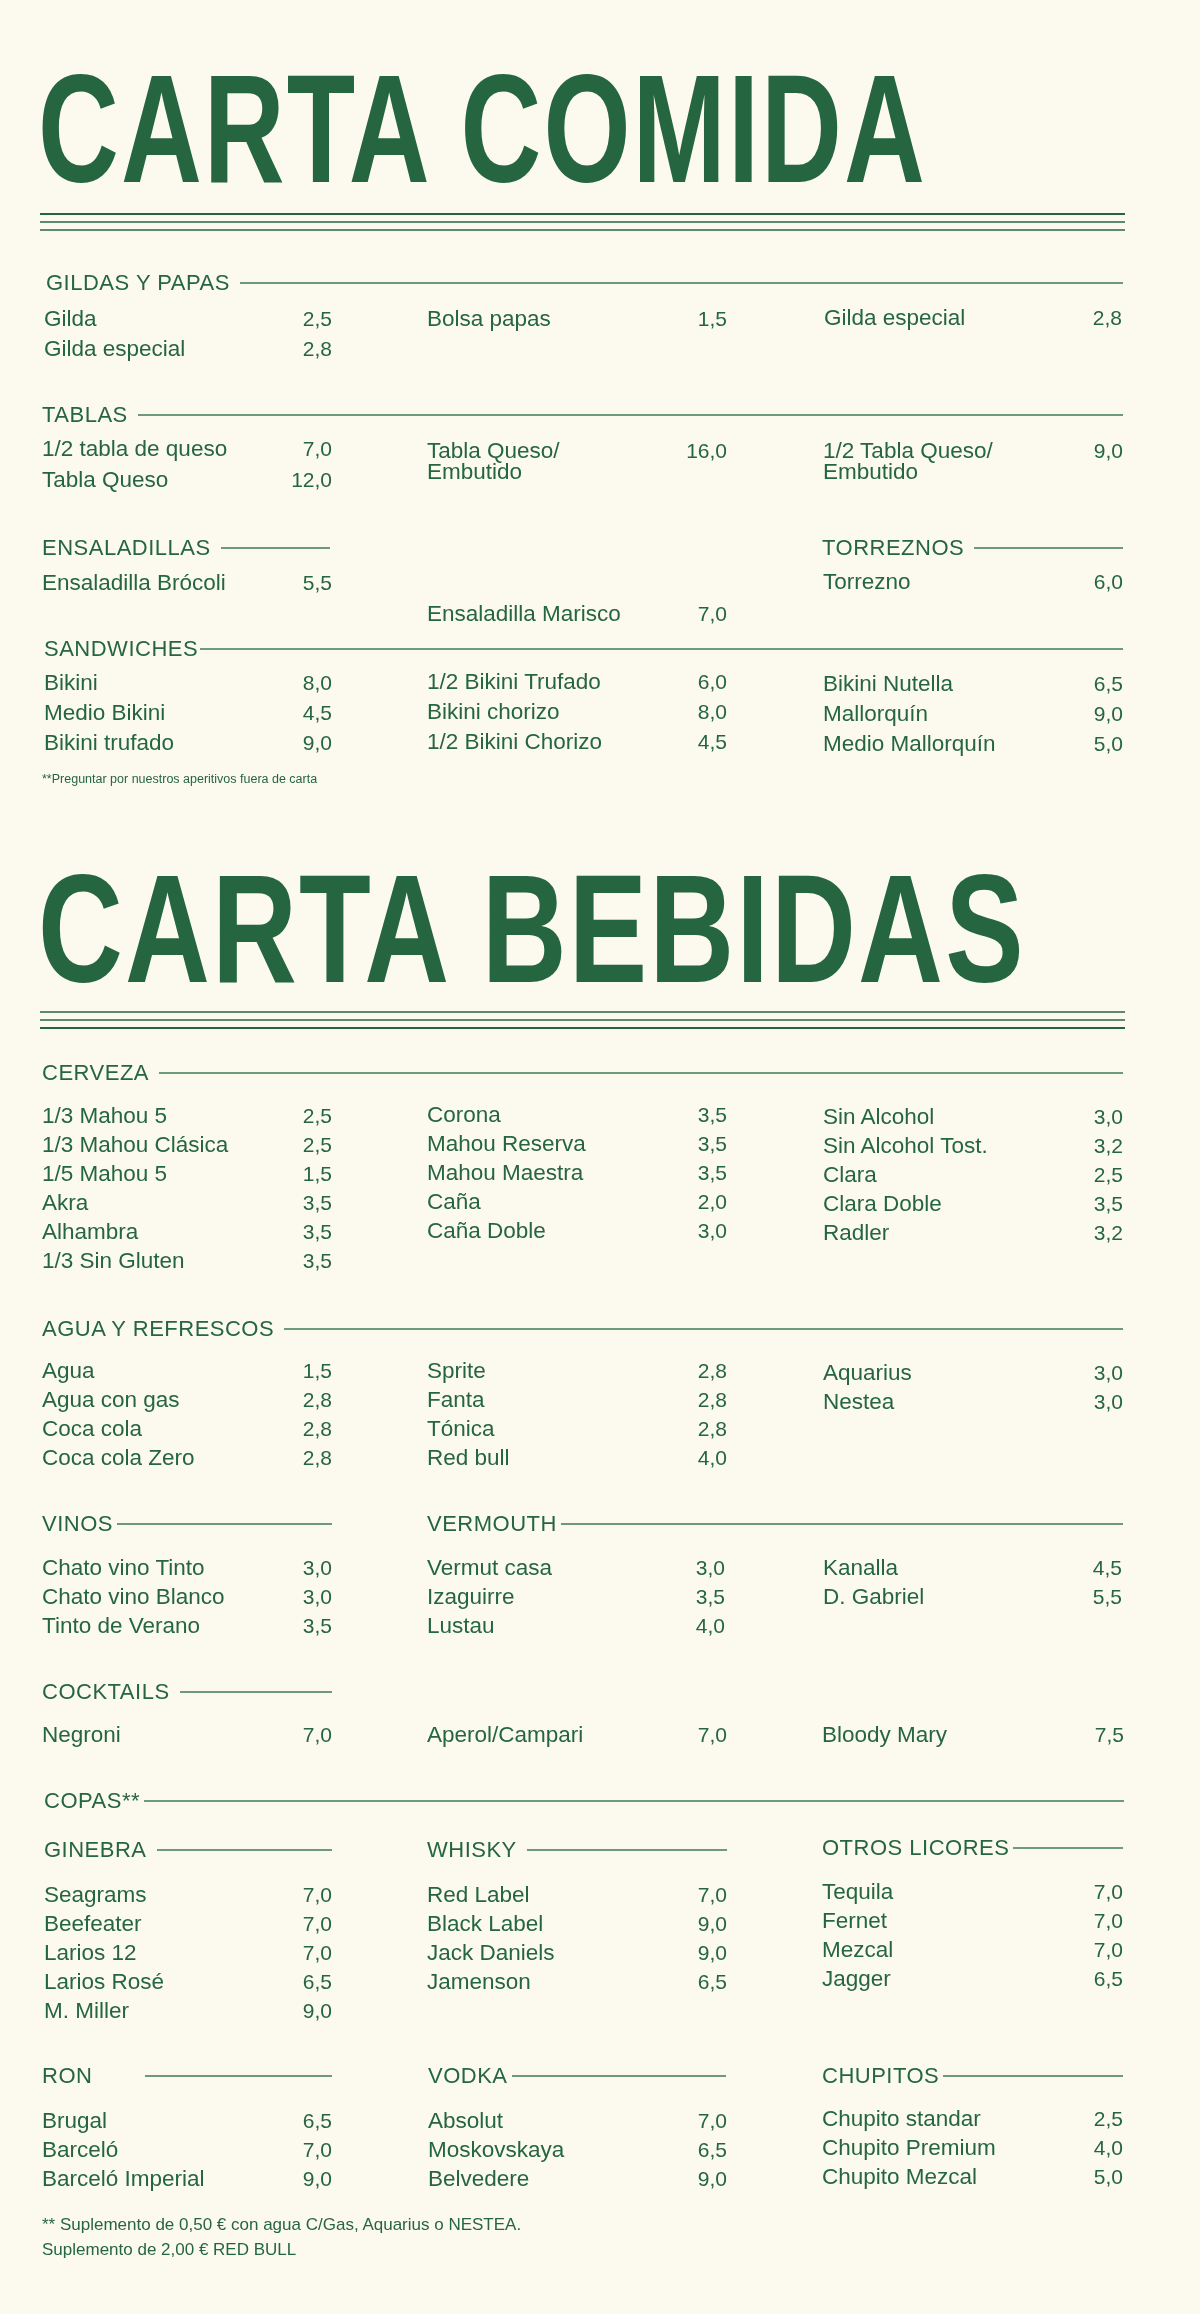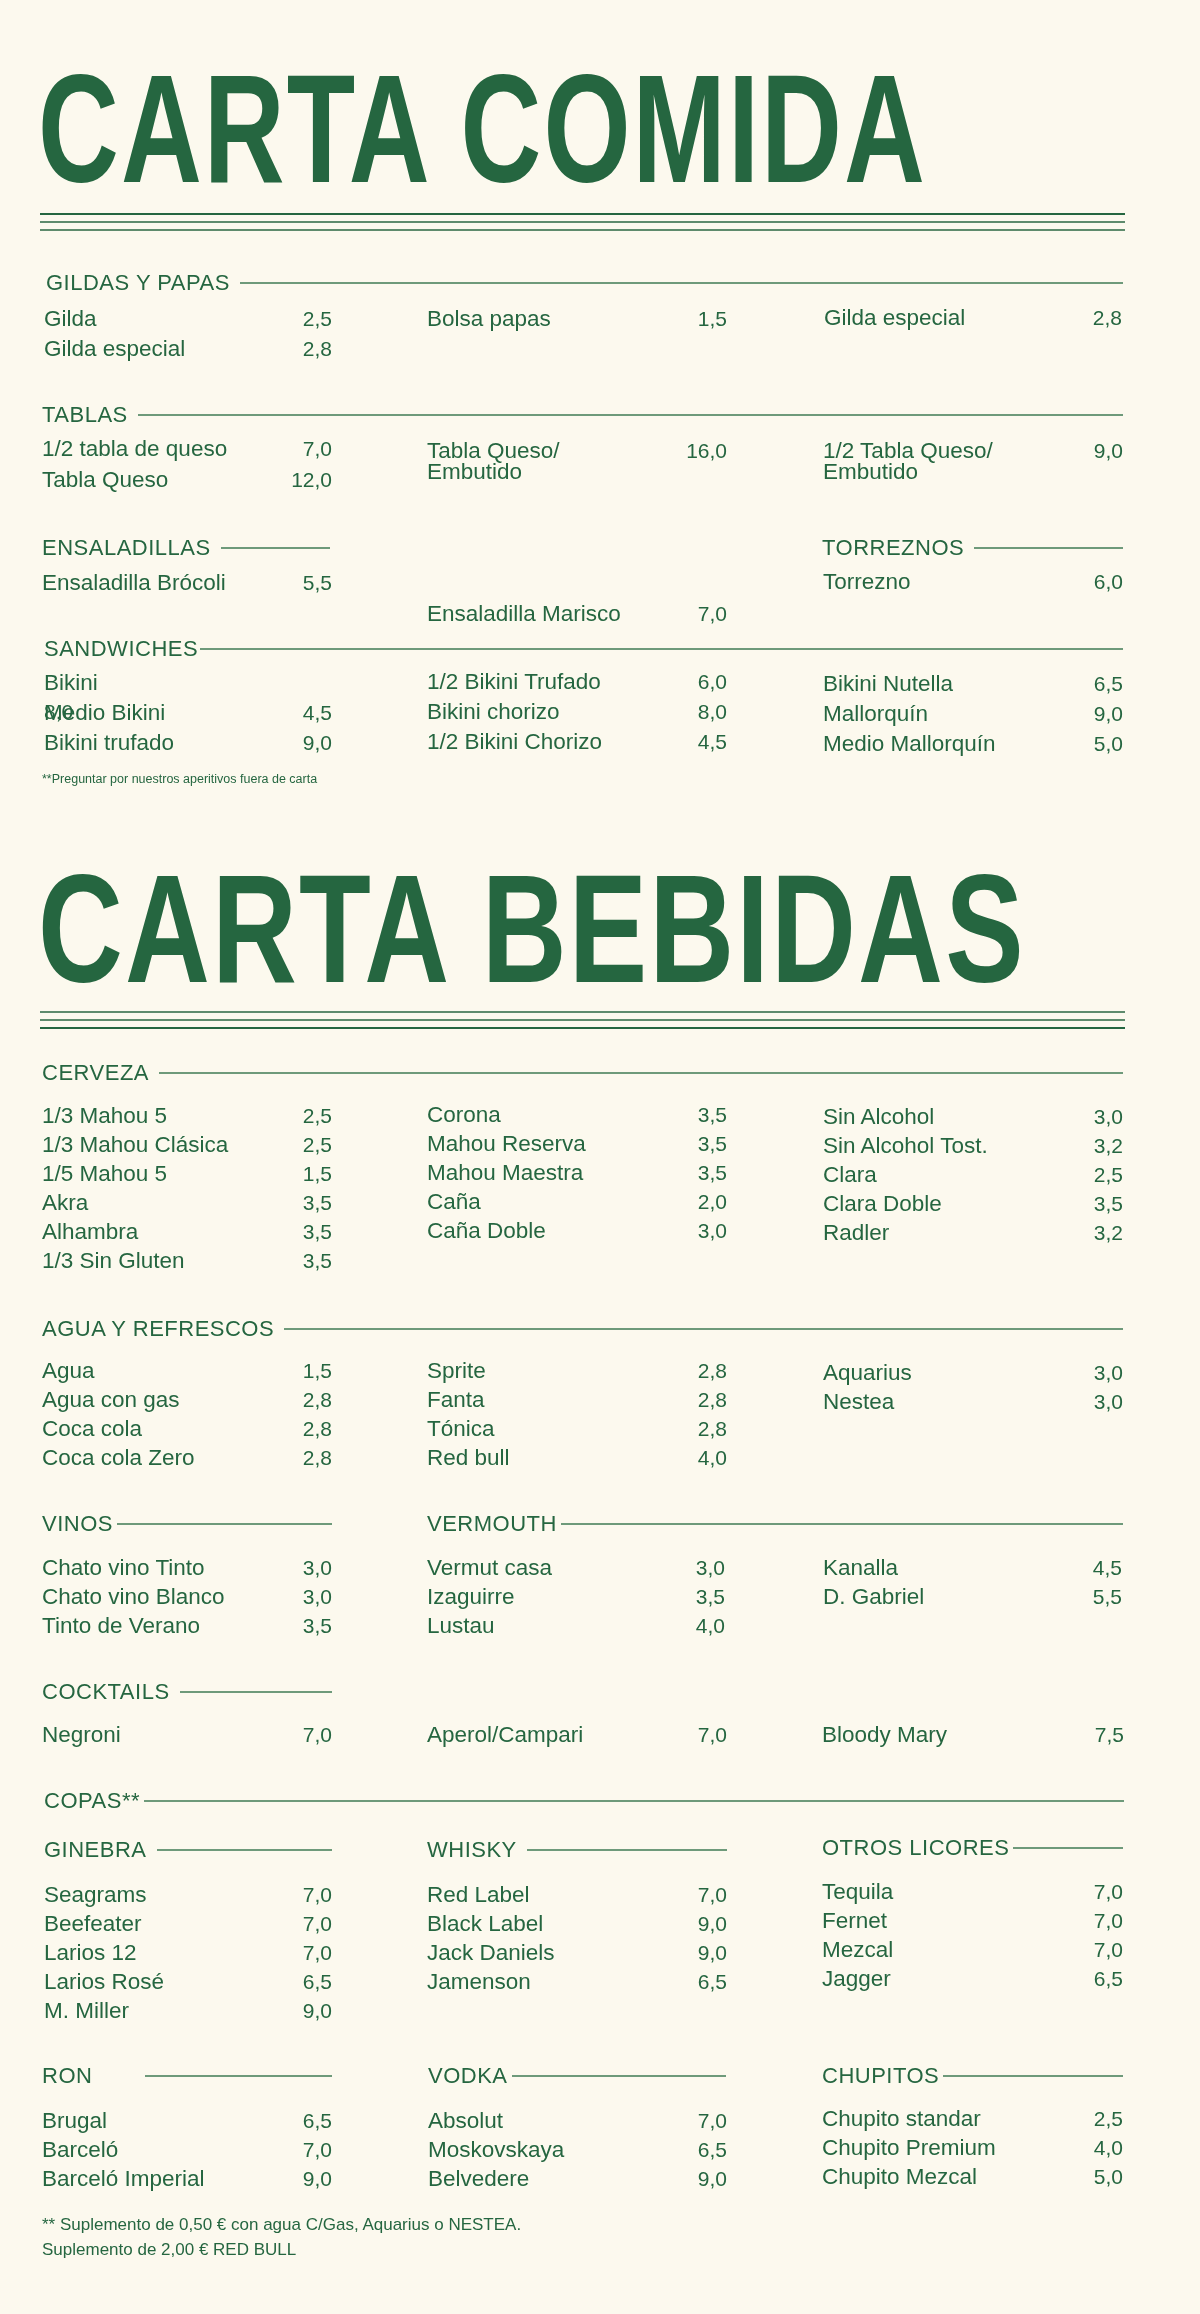--- a/index.html
+++ b/index.html
@@ -108,21 +108,21 @@
 </div>
 <div class="item" style="left:823px; top:567px; width:300px;">
     <span class="name">Torrezno</span>
     <span class="price">6,0</span>
   </div>
 
 <div class="sec-head" style="left:44px; top:636px; width:1079px;">
   <span class="lbl">SANDWICHES</span>
     <span class="rule" style="margin-left:2px;"></span>
 </div>
-<div class="item" style="left:44px; top:668px; width:288px;flex-direction:column;">
+<div class="item" style="left:44px; top:668px; width:288px;">
     <span class="name">Bikini</span>
     <span class="price">8,0</span>
   </div>
 <div class="item" style="left:44px; top:698px; width:288px;">
     <span class="name">Medio Bikini</span>
     <span class="price">4,5</span>
   </div>
 <div class="item" style="left:44px; top:728px; width:288px;">
     <span class="name">Bikini trufado</span>
     <span class="price">9,0</span>

